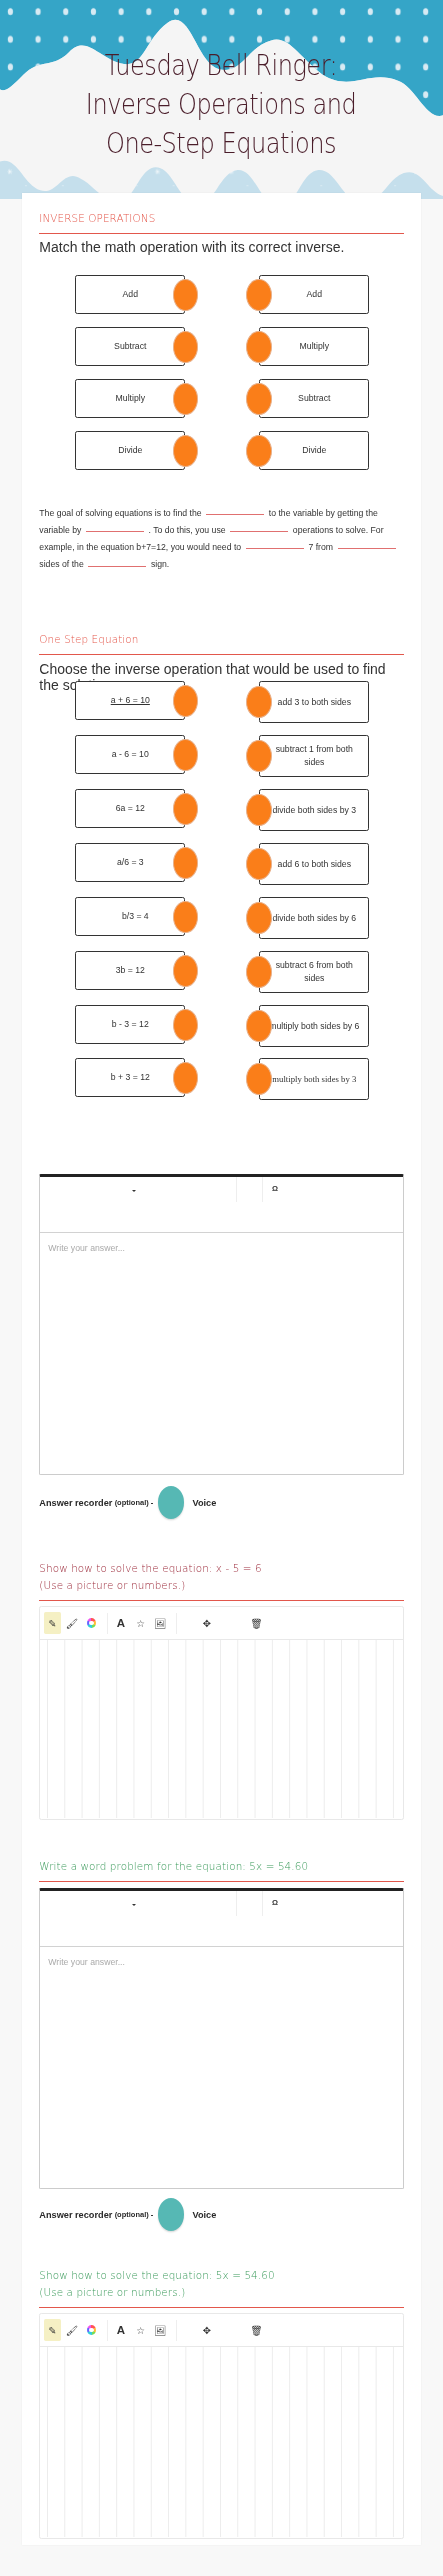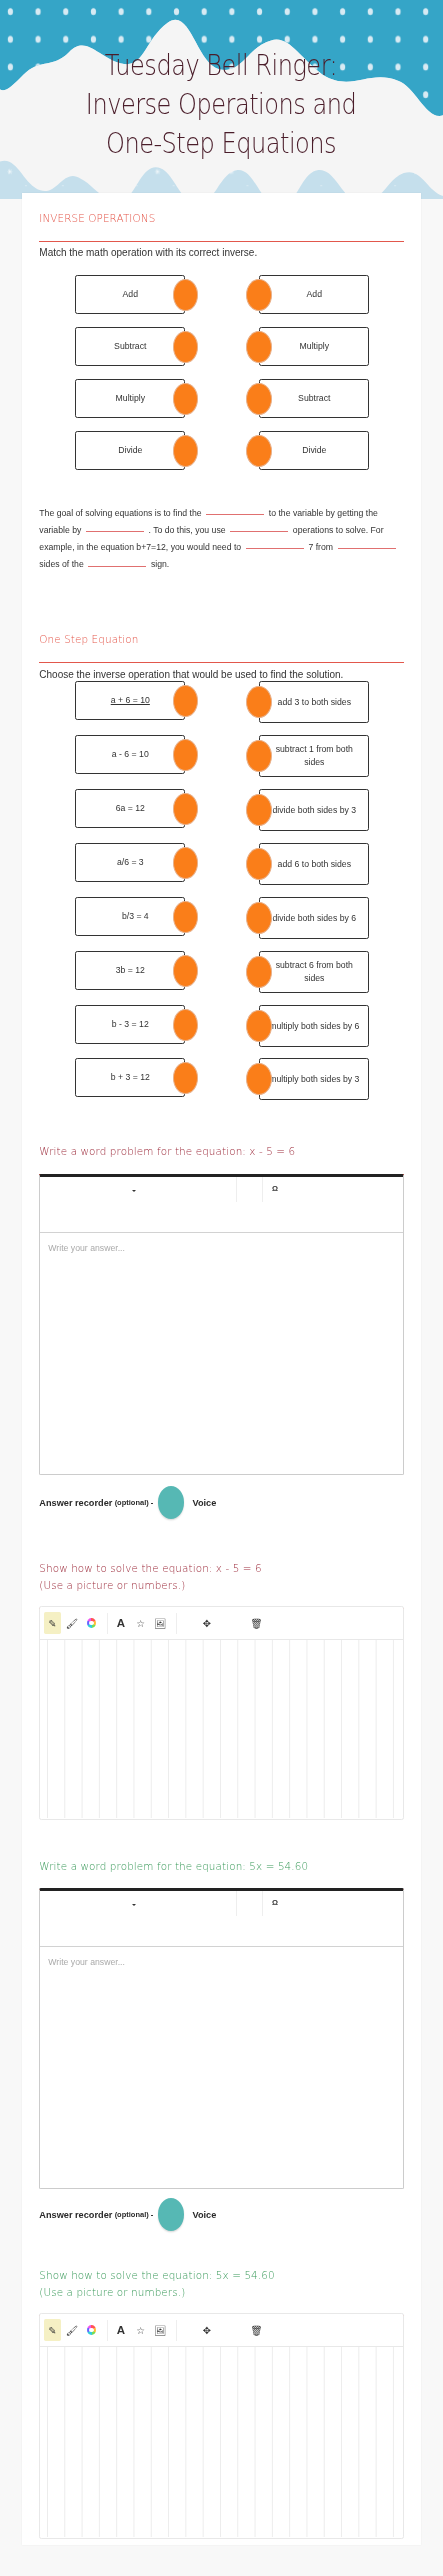--- a/index.html
+++ b/index.html
@@ -12,25 +12,25 @@
   .title { position: absolute; left: 40px; top: 46px; width: 362px; text-align: center;
            font-family: "DejaVu Sans", sans-serif; font-weight: 200; font-size: 28px; line-height: 39px;
            color: #4a1d2a; letter-spacing: -0.6px; transform: scaleX(0.86); transform-origin: center top; }
 
   
   .card { position: absolute; left: 22px; top: 193px; width: 399px; height: 2352px; background: #fff;
           box-shadow: 0 0 1.7px rgba(0,0,0,0.06); }
 
   .section { position: absolute; left: 17.3px; width: 365px; }
   .heading { font-family: "DejaVu Sans", sans-serif; font-weight: 200; font-size: 10.4px; color: #e4584c;
-             padding-bottom: 17px; border-bottom: 0.6px solid #e2574c; letter-spacing: 0.1px; }
+             padding-bottom: 9px; border-bottom: 0.6px solid #e2574c; letter-spacing: 0.1px; }
   .heading.dark { color: #9c2a3a; }
   .heading.green { color: #3a9a5a; }
   .heading .line2 { display: block; margin-top: 4.6px; }
-  .instr { font-size: 10px; color: #333; margin-top: 5.8px; }
+  .instr { font-size: 14px; color: #333; margin-top: 5.8px; }
 
   
   .match-row { position: absolute; left: 0; width: 365px; }
   .mbox { position: absolute; width: 110px; border: 0.6px solid #333; border-radius: 2.3px; background: #fff;
           display: flex; align-items: center; justify-content: center; text-align: center;
           font-size: 8.7px; color: #333; line-height: 12.7px; padding: 0 7px; }
   .mbox.left { left: 36px; }
   .mbox.right { left: 220px; }
   .dot { position: absolute; width: 25.4px; height: 32px; border-radius: 50%; background: #fa7e19;
          border: 1.2px solid #e8b08a; }
@@ -218,30 +218,27 @@
       <div class="mbox right" style="height:42px;">
           <div class="dot"></div>
           <span>multiply both sides by 6</span>
         </div>
     </div>
     <div class="match-row" style="top:377px;">
       <div class="mbox left" style="height:39px;">
           <span>b + 3 = 12</span>
           <div class="dot"></div>
         </div>
-      <div class="mbox right" style="height:42px;">
+      <div class="mbox right" style="height:42px;font-family:Liberation Serif, serif;">
           <div class="dot"></div>
           <span>multiply both sides by 3</span>
         </div>
     </div>
   </div>
 
-  <div class="section" style="top:952px;">
-    <div class="heading dark">Write a word problem for the equation:  x - 5 = 6</div>
-  </div>
   <div class="section" style="top:981px; height:323px;">
     <div class="editor" style="top:0; height:301px;">
       <div class="ed-toolbar">
         <div class="ed-dd">
             <span class="caret"></span>
           </div>
         <div class="ed-sep"></div>
         <div class="ed-omega">Ω</div>
       </div>
       <div class="ed-area">Write your answer...</div>

